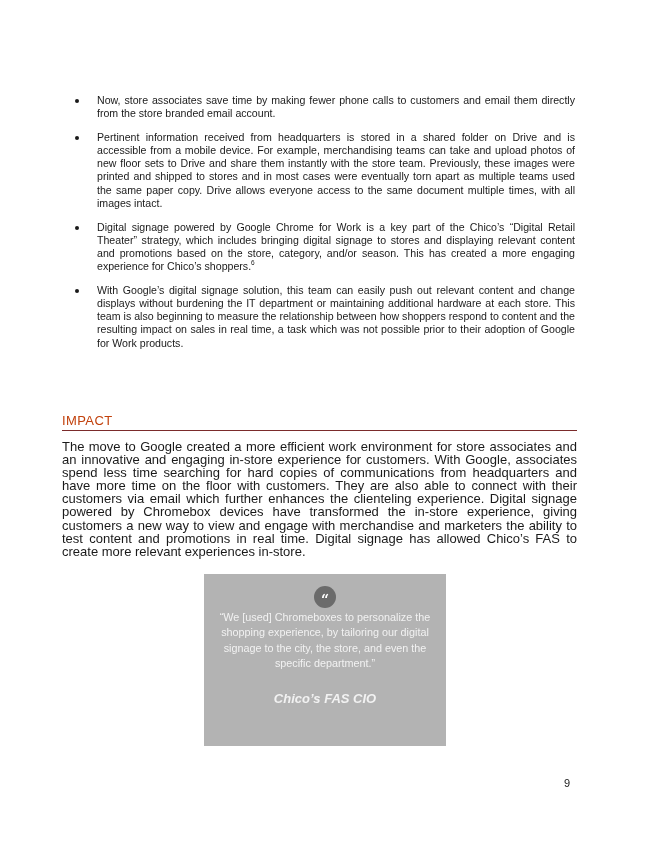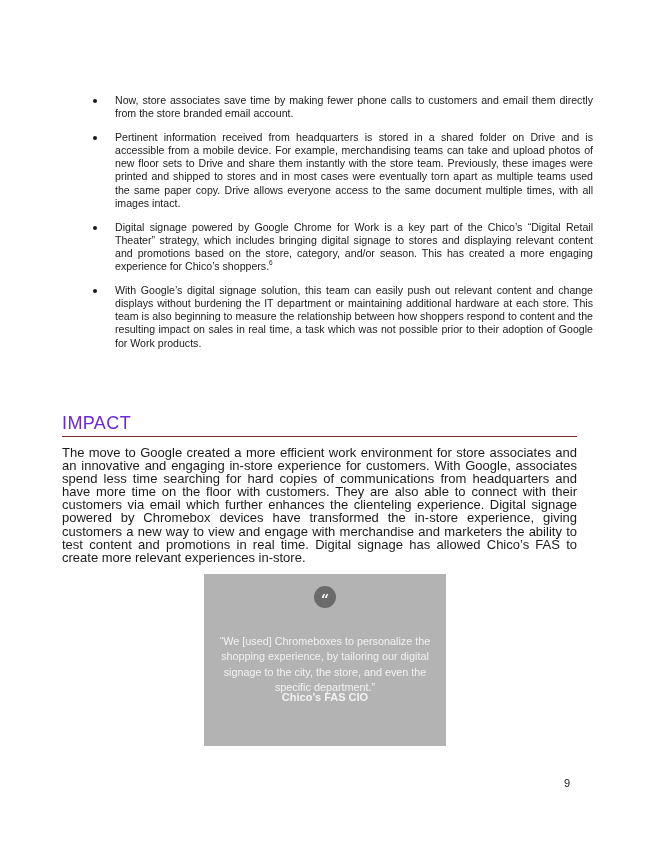--- a/index.html
+++ b/index.html
@@ -16,21 +16,21 @@
       color: #1a1a1a;
     }
     .page {
       position: absolute;
       left: 0; top: 0;
       width: 650px; height: 841px;
       background: #ffffff;
     }
     .bullets {
       position: absolute;
-      left: 93px;
+      left: 75px;
       top: 94px;
       width: 500px;
       margin: 0;
       padding: 0;
       list-style: none;
     }
     .bullet-item {
       position: relative;
       padding-left: 22px;
       font-size: 10.6px;
@@ -52,23 +52,23 @@
       line-height: 0;
       vertical-align: super;
     }
     .section {
       position: absolute;
       left: 62px;
       top: 413px;
       width: 515px;
     }
     .section-title {
-      font-size: 18px;
+      font-size: 13px;
       letter-spacing: 0.4px;
-      color: #6d28d9;
+      color: #c2410c;
       padding-bottom: 2px;
       border-bottom: 1px solid #7b2b2b;
       margin: 0;
       font-weight: normal;
     }
     .section-body {
       margin-top: 9px;
       font-size: 13px;
       line-height: 13.1px;
       text-align: justify;
@@ -95,31 +95,32 @@
       font-family: "DejaVu Serif", serif;
       font-weight: bold;
       font-size: 14px;
       line-height: 28px;
       text-align: center;
     }
     .quote-text {
       position: absolute;
       left: 6px;
       right: 6px;
-      top: 60px;
+      top: 36px;
       font-size: 10.8px;
       line-height: 15.4px;
     }
     .quote-attribution {
       position: absolute;
       left: 0;
       right: 0;
       top: 117px;
-      font-size: 11px;
+      font-size: 13px;
       font-weight: bold;
+      font-style: italic;
     }
     .page-number {
       position: absolute;
       left: 564px;
       top: 777px;
       font-size: 11px;
       color: #1a1a1a;
     }
   </style>
 </head>

